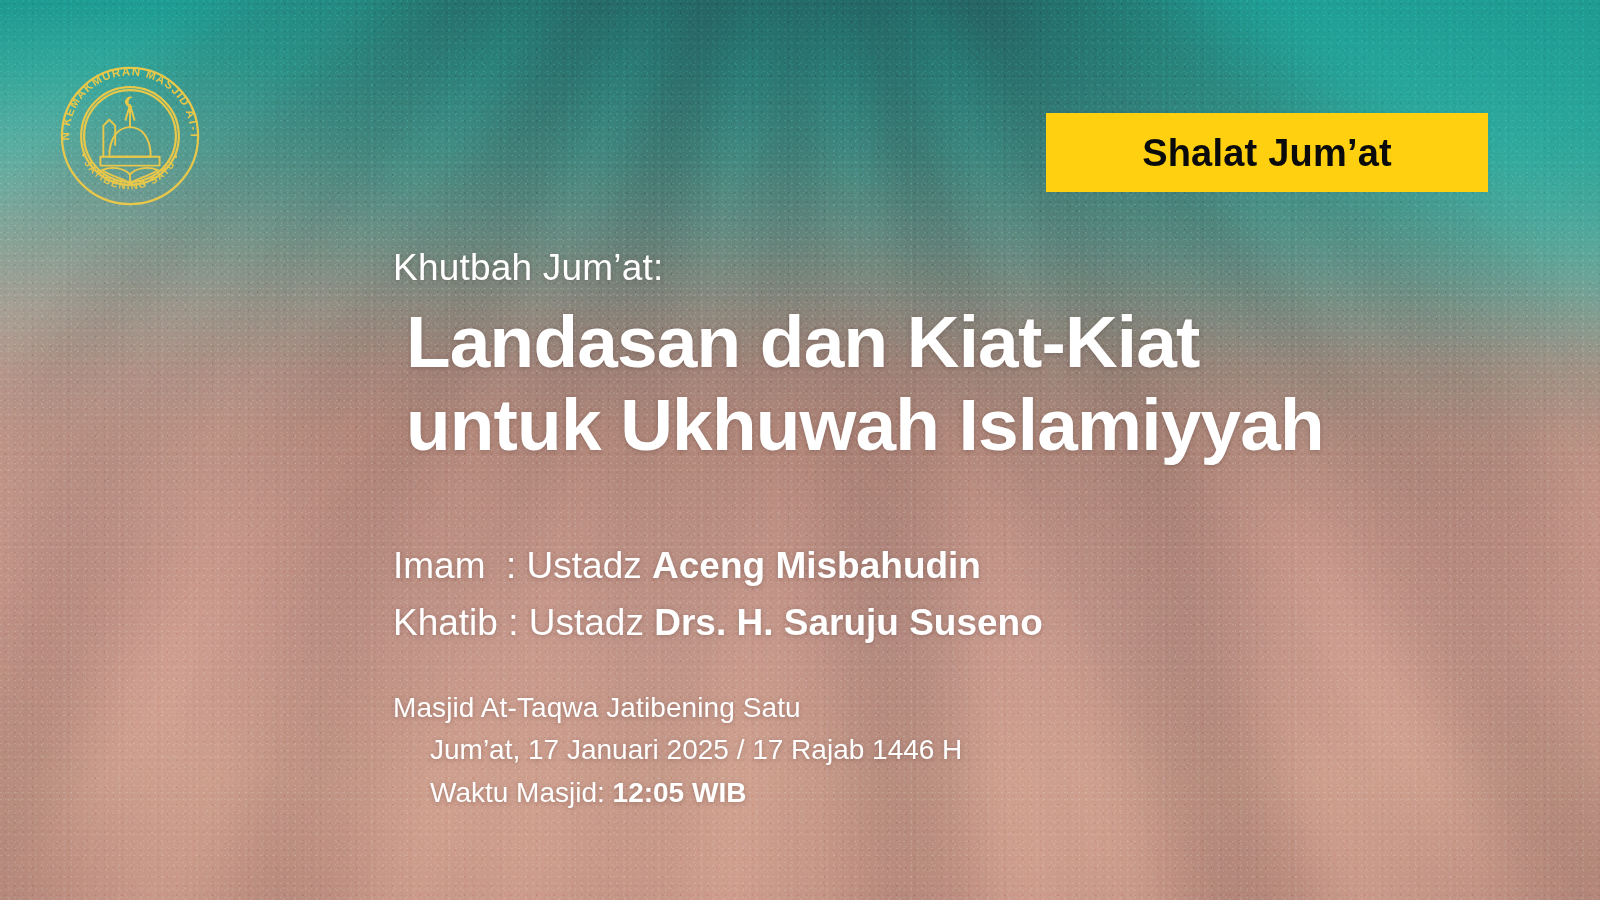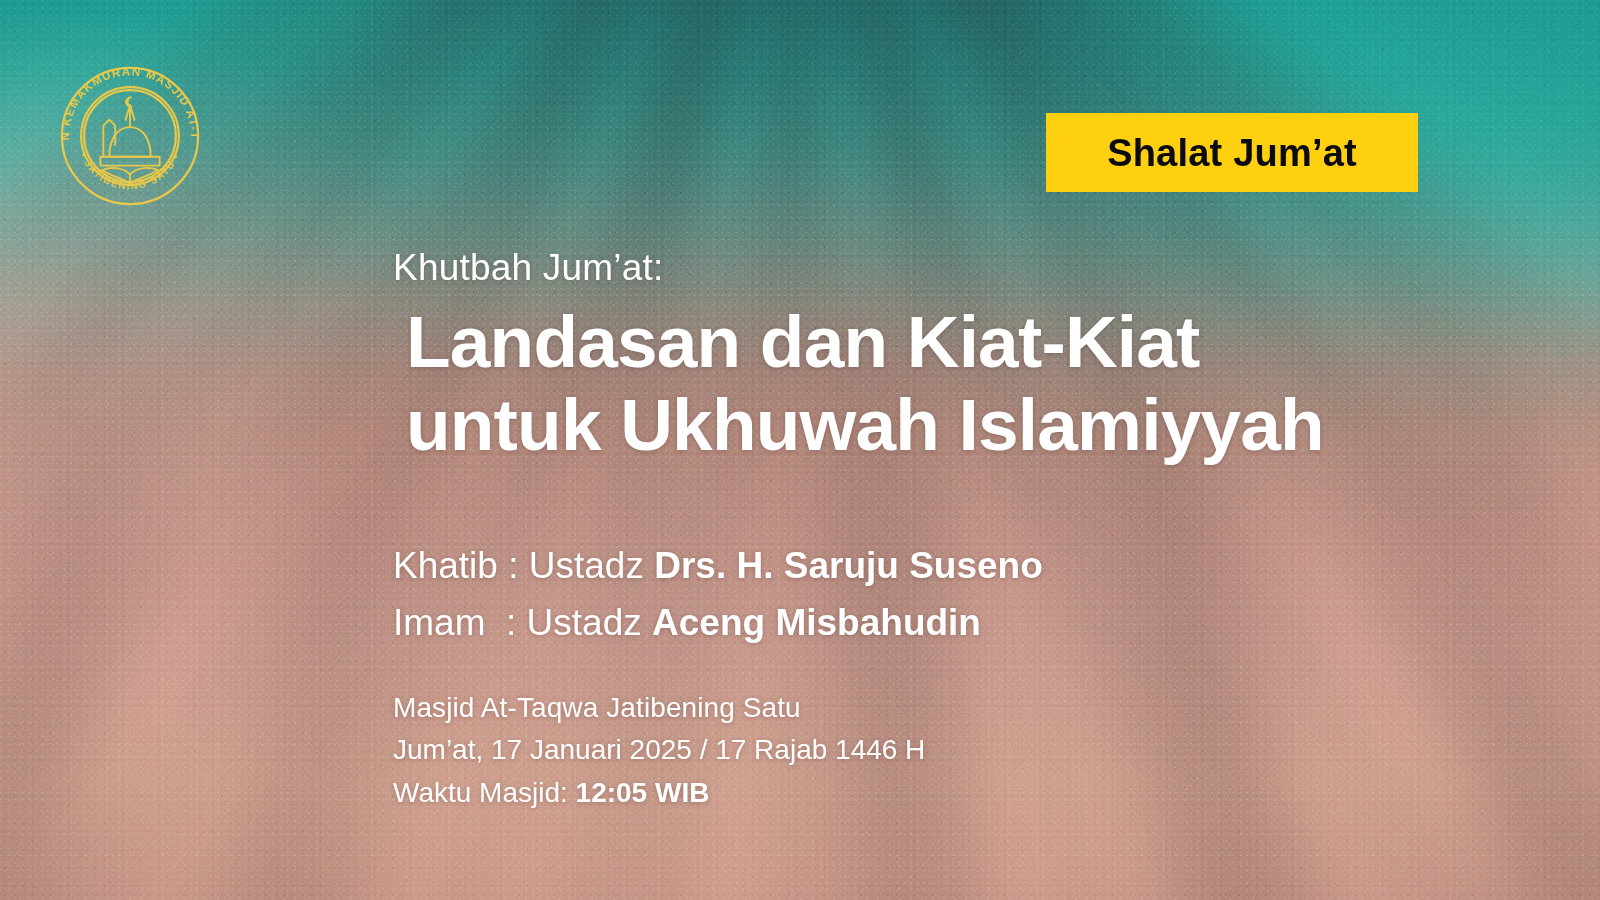--- a/index.html
+++ b/index.html
@@ -144,21 +144,21 @@
     width: 148px;
     height: 148px;
     z-index: 6;
   }
   .logo svg { display: block; width: 100%; height: 100%; }
 
   .badge {
     position: absolute;
     left: 1046px;
     top: 113px;
-    width: 372px;
+    width: 442px;
     height: 79px;
     background: #FFD010;
     display: flex;
     align-items: center;
     justify-content: center;
     z-index: 6;
   }
   .badge-label {
     color: #0b0b0b;
     font-size: 38px;
@@ -208,20 +208,21 @@
   .venue-name {
     font-size: 28px;
     font-weight: normal;
     line-height: 1.52;
     letter-spacing: 0.1px;
   }
   .venue-date, .venue-time {
     font-size: 28px;
     font-weight: normal;
     line-height: 1.52;
+    margin-left: 37px;
   }
   .time-value { font-weight: bold; }
 </style>
 </head>
 <body>
 
 <div class="poster">
 
   <div class="bg-base"></div>
   <div class="bg-right-teal"></div>
@@ -301,22 +302,22 @@
   </div>
 
   <div class="content">
 
     <div class="eyebrow">Khutbah Jum’at:</div>
 
     <h1 class="title">Landasan dan Kiat-Kiat
 untuk Ukhuwah Islamiyyah</h1>
 
     <div class="people">
+      <div class="person-row"><span>Imam  : Ustadz </span><span class="person-name">Aceng Misbahudin</span></div>
       <div class="person-row"><span>Khatib : Ustadz </span><span class="person-name">Drs. H. Saruju Suseno</span></div>
-      <div class="person-row"><span>Imam  : Ustadz </span><span class="person-name">Aceng Misbahudin</span></div>
     </div>
 
     <div class="venue-block">
       <div class="venue-name">Masjid At-Taqwa Jatibening Satu</div>
       <div class="venue-date">Jum’at, 17 Januari 2025 / 17 Rajab 1446 H</div>
       <div class="venue-time"><span>Waktu Masjid: </span><span class="time-value">12:05 WIB</span></div>
     </div>
 
   </div>
 </div>

